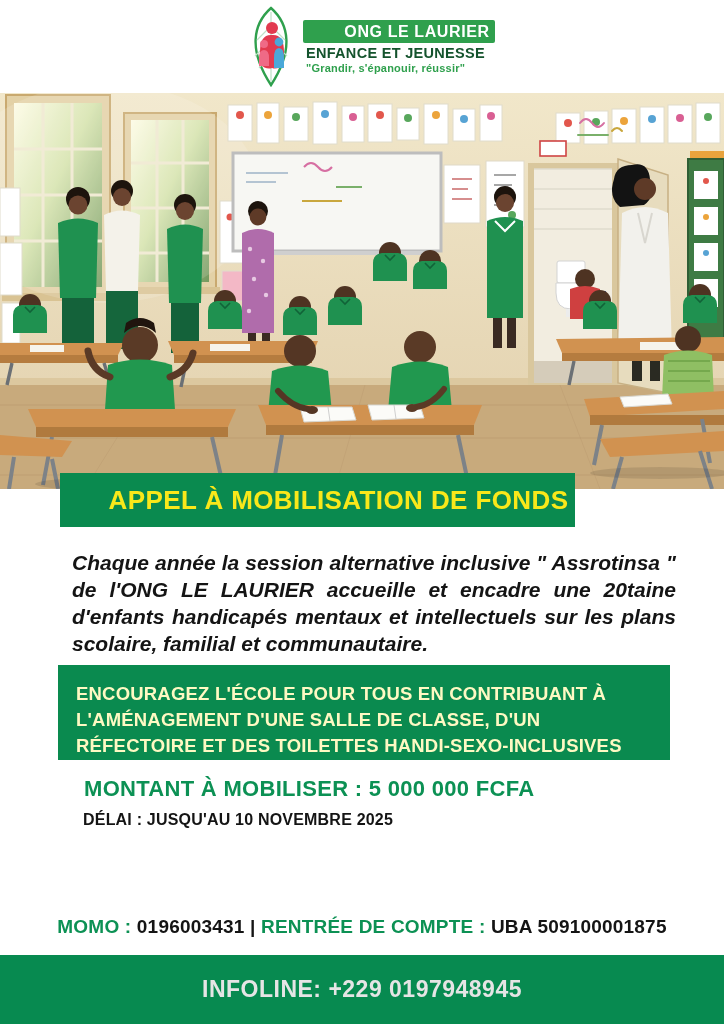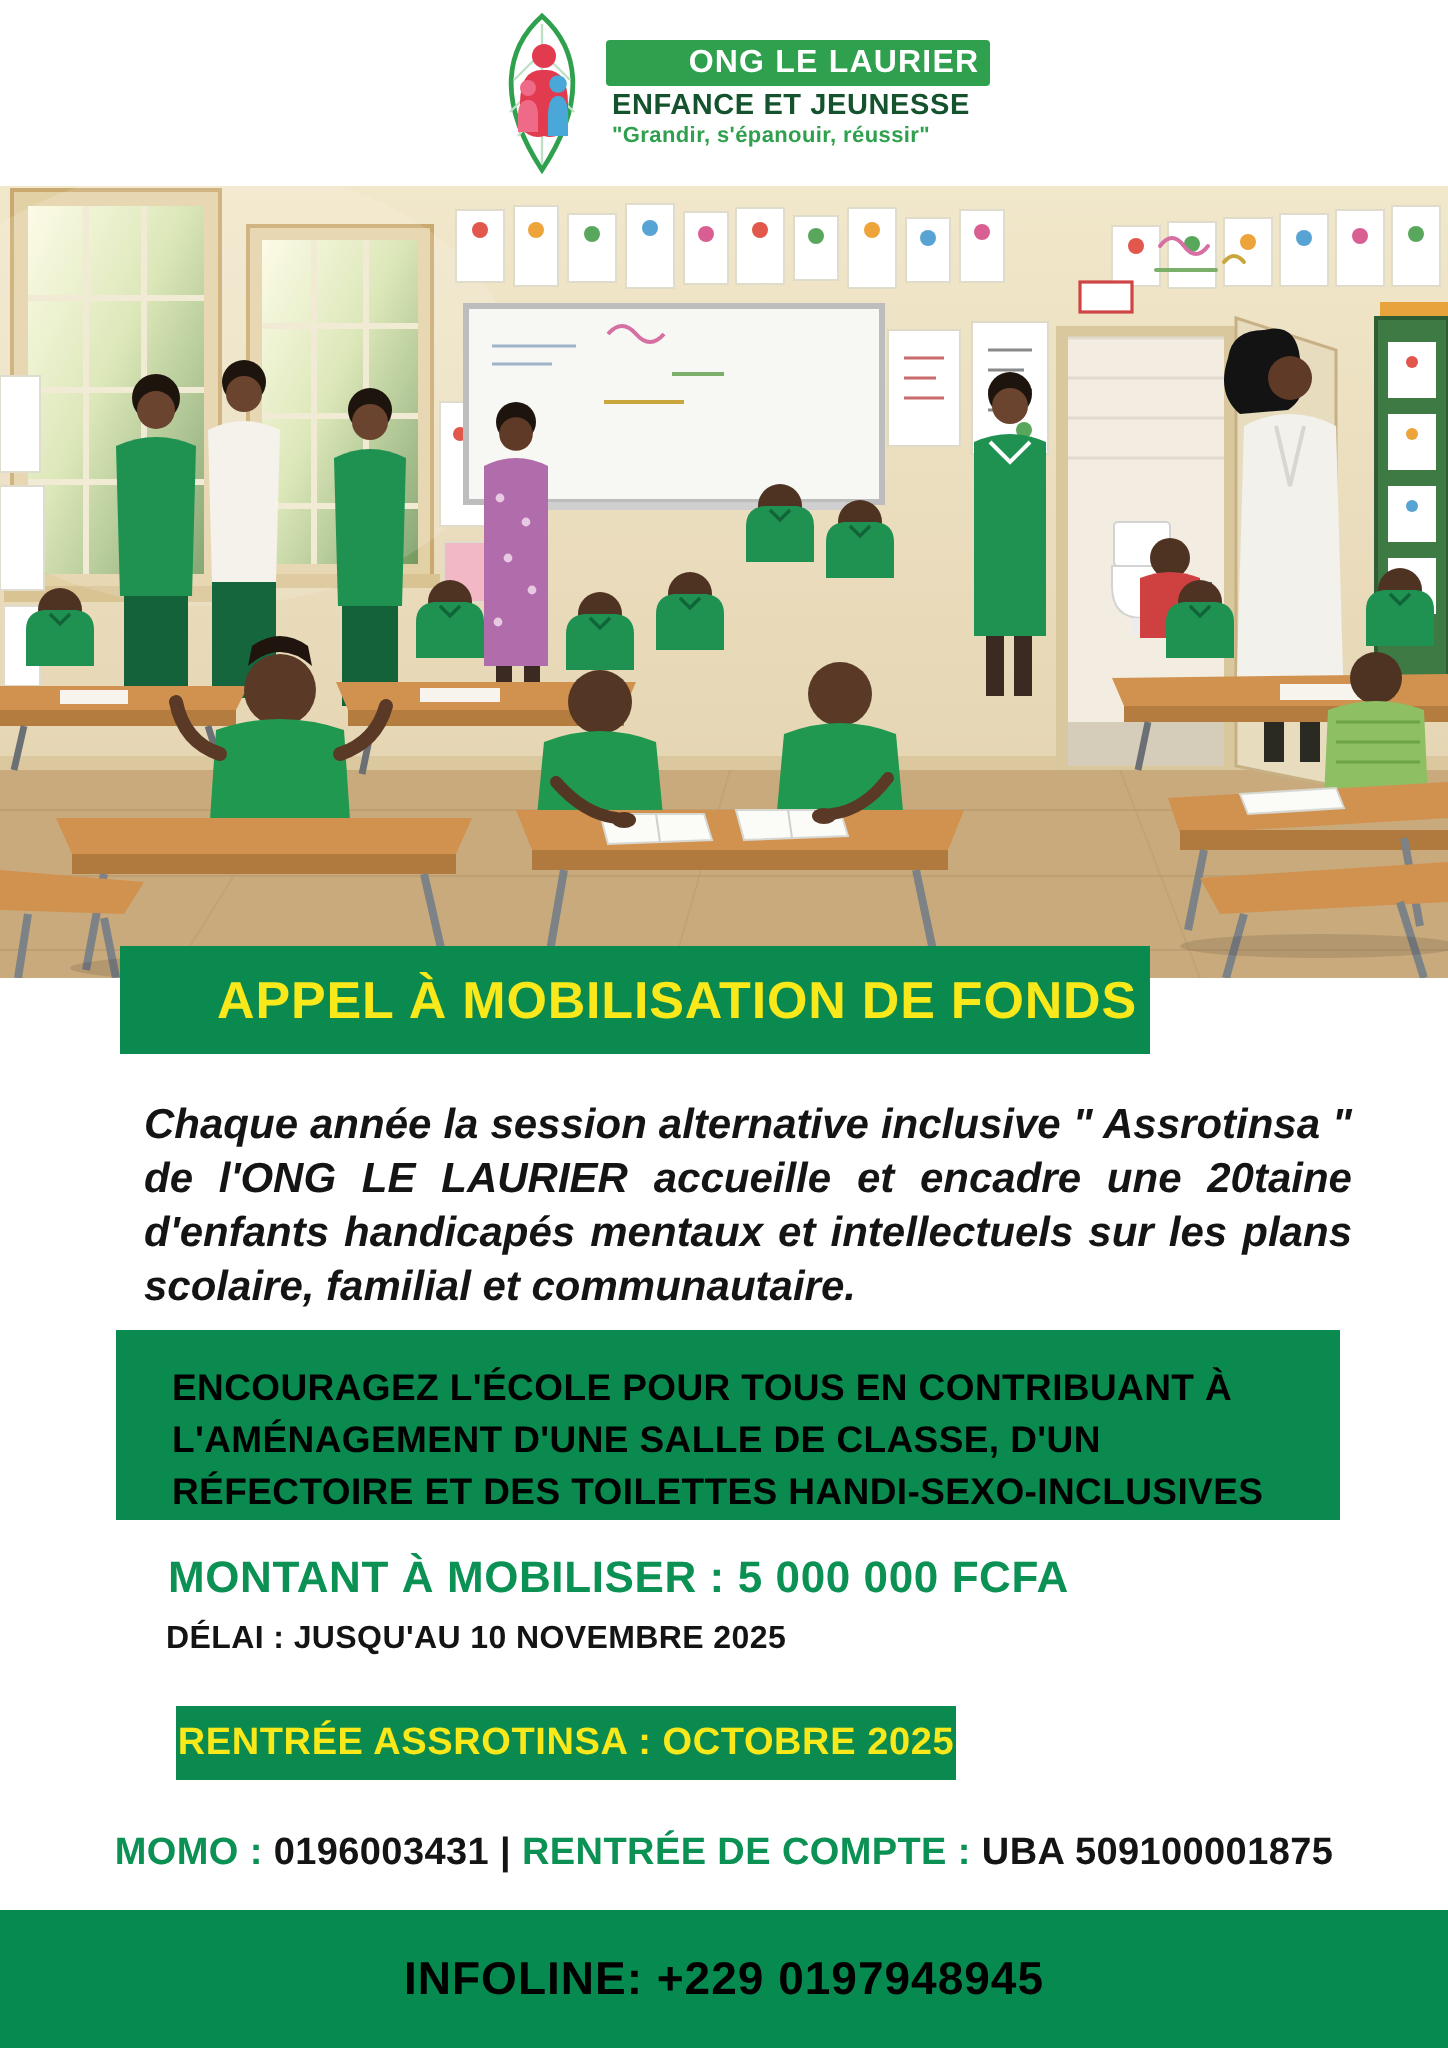--- a/index.html
+++ b/index.html
@@ -25,38 +25,38 @@
     color:#f9e81a;font-weight:bold;font-size:26px;letter-spacing:.4px;
     display:flex;align-items:center;justify-content:center;white-space:nowrap;padding-left:42px;
   }
   .intro{
     position:absolute;left:60px;top:537px;width:604px;
     font-style:italic;font-weight:bold;font-size:21px;line-height:27px;
     text-align:justify;color:#141414;margin:12px;
   }
   .highlight{
     position:absolute;left:58px;top:665px;width:612px;height:95px;background:#0a8a4f;
-    color:#000000;font-weight:bold;font-size:18.5px;line-height:26px;letter-spacing:.2px;
-    padding:16px 28px;box-sizing:border-box;
+    color:#fef9c3;font-weight:bold;font-size:18.5px;line-height:26px;letter-spacing:.2px;
+    padding:16px 18px;box-sizing:border-box;
   }
   .amount{position:absolute;left:84px;top:776px;color:#0c9154;font-weight:bold;font-size:22px;letter-spacing:.3px;white-space:nowrap;}
   .deadline{position:absolute;left:83px;top:811px;color:#141414;font-weight:bold;font-size:16px;letter-spacing:.2px;white-space:nowrap;}
   .rentree{
     position:absolute;left:88px;top:853px;width:390px;height:37px;background:#0a8a4f;
     color:#f9e81a;font-weight:bold;font-size:19px;letter-spacing:.3px;
     display:flex;align-items:center;justify-content:center;white-space:nowrap;
   }
   .payment{
     position:absolute;left:0;top:916px;width:724px;text-align:center;
     font-weight:bold;font-size:19px;letter-spacing:.2px;color:#141414;white-space:nowrap;
   }
   .payment .green-seg{color:#0c9154;text-align:right;}
   .footer{
     position:absolute;left:0;top:955px;width:724px;height:69px;background:#078a50;
-    color:#000000;font-weight:bold;font-size:23px;letter-spacing:.5px;
+    color:#e5e5e5;font-weight:bold;font-size:23px;letter-spacing:.5px;
     display:flex;align-items:center;justify-content:center;
   }
 </style>
 </head>
 <body>
 
 <div class="poster">
 
   <div class="header">
     <div class="leaf-logo">
@@ -361,21 +361,20 @@
 
   <div class="appel">APPEL À MOBILISATION DE FONDS</div>
 
   <p class="intro">Chaque année la session alternative inclusive " Assrotinsa " de l'ONG LE LAURIER accueille et encadre une 20taine d'enfants handicapés mentaux et intellectuels sur les plans scolaire, familial et communautaire.</p>
 
   <div class="highlight">ENCOURAGEZ L'ÉCOLE POUR TOUS EN CONTRIBUANT À L'AMÉNAGEMENT D'UNE SALLE DE CLASSE, D'UN RÉFECTOIRE ET DES TOILETTES HANDI-SEXO-INCLUSIVES</div>
 
   <div class="amount">MONTANT À MOBILISER : 5 000 000 FCFA</div>
   <div class="deadline">DÉLAI : JUSQU'AU 10 NOVEMBRE 2025</div>
 
-  <div class="rentree">RENTRÉE ASSROTINSA : OCTOBRE 2025</div>
 
   <div class="payment">
     <span class="green-seg">MOMO : </span><span>0196003431</span><span> | </span><span class="green-seg">RENTRÉE DE COMPTE : </span><span>UBA 509100001875</span>
   </div>
 
   <div class="footer">INFOLINE: +229 0197948945</div>
 
 </div>
 
 </body></html>

